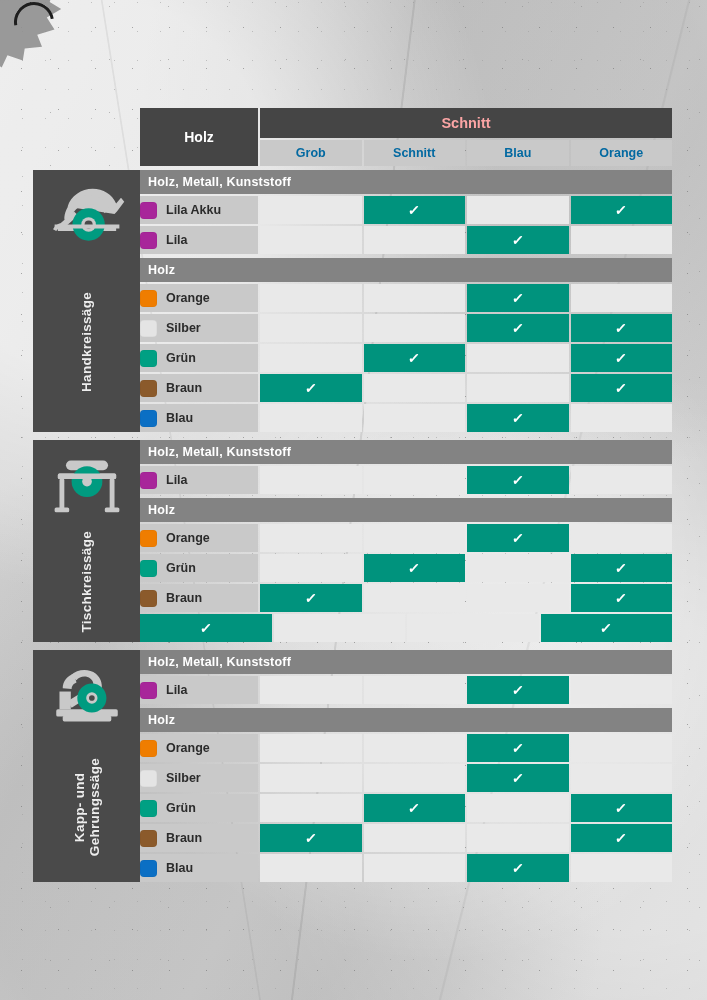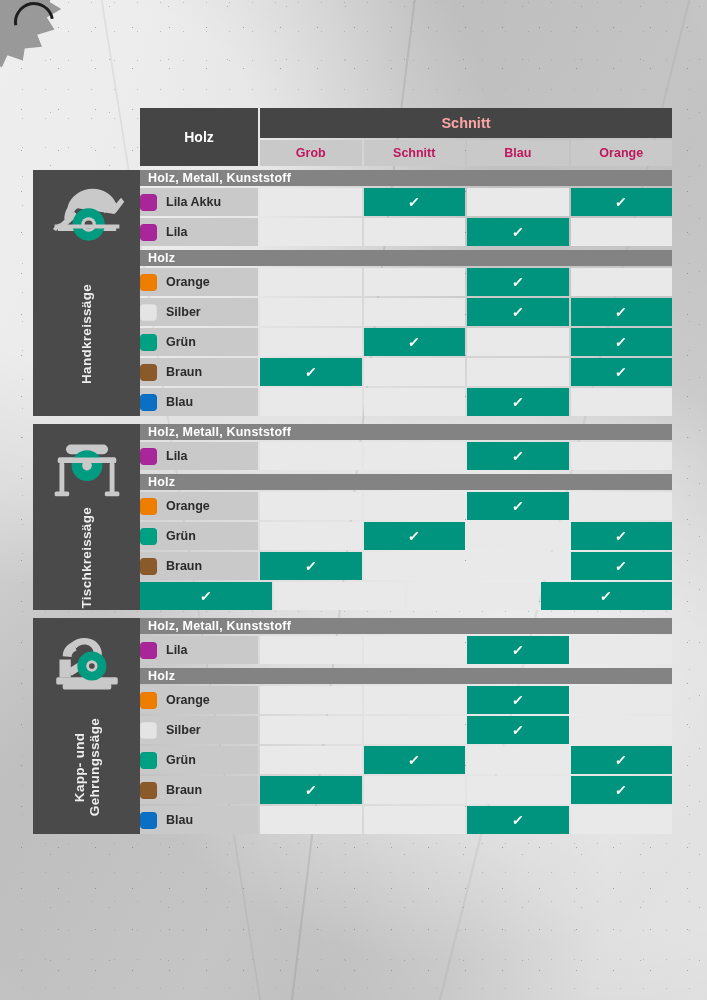--- a/index.html
+++ b/index.html
@@ -61,26 +61,26 @@
   
   .hdr{display:flex;height:58px;}
   .hdr-serie{width:118px;flex:0 0 118px;background:#454545;color:#fff;
     display:flex;align-items:center;justify-content:center;
     font-size:14px;font-weight:bold;margin-right:2px;}
   .hdr-right{flex:1;display:flex;flex-direction:column;}
   .hdr-top{height:30px;background:#454545;color:#fca5a5;
     display:flex;align-items:center;justify-content:center;
     font-size:14.5px;font-weight:bold;}
   .hdr-cols{flex:1;display:flex;margin-top:2px;}
-  .hdr-col{flex:1;background:#c9c9c9;color:#be185d;
+  .hdr-col{flex:1;background:#c9c9c9;color:#0369a1;
     display:flex;align-items:center;justify-content:center;
     font-size:12.5px;font-weight:bold;margin-right:2px;}
   .hdr-col:last-child{margin-right:0;}
   
-  .group{height:16px;background:#838383;color:#fff;display:flex;align-items:center;
+  .group{height:24px;background:#838383;color:#fff;display:flex;align-items:center;
     padding-left:8px;font-size:12.5px;font-weight:bold;letter-spacing:.2px;}
   
   .row{display:flex;height:28px;margin-top:2px;}
   .lbl{width:118px;flex:0 0 118px;background:#c9c9c9;display:flex;align-items:center;
     margin-right:2px;}
   .sw{width:17px;height:17px;border-radius:4px;flex:0 0 17px;margin-right:9px;
     box-shadow:0 0 0 .5px rgba(0,0,0,.06) inset;}
   .lbl-tx{font-size:12.5px;font-weight:bold;color:#2b2b2b;}
   .cells{flex:1;display:flex;}
   .cell{flex:1;background:#e9e9e9;margin-right:2px;display:flex;

